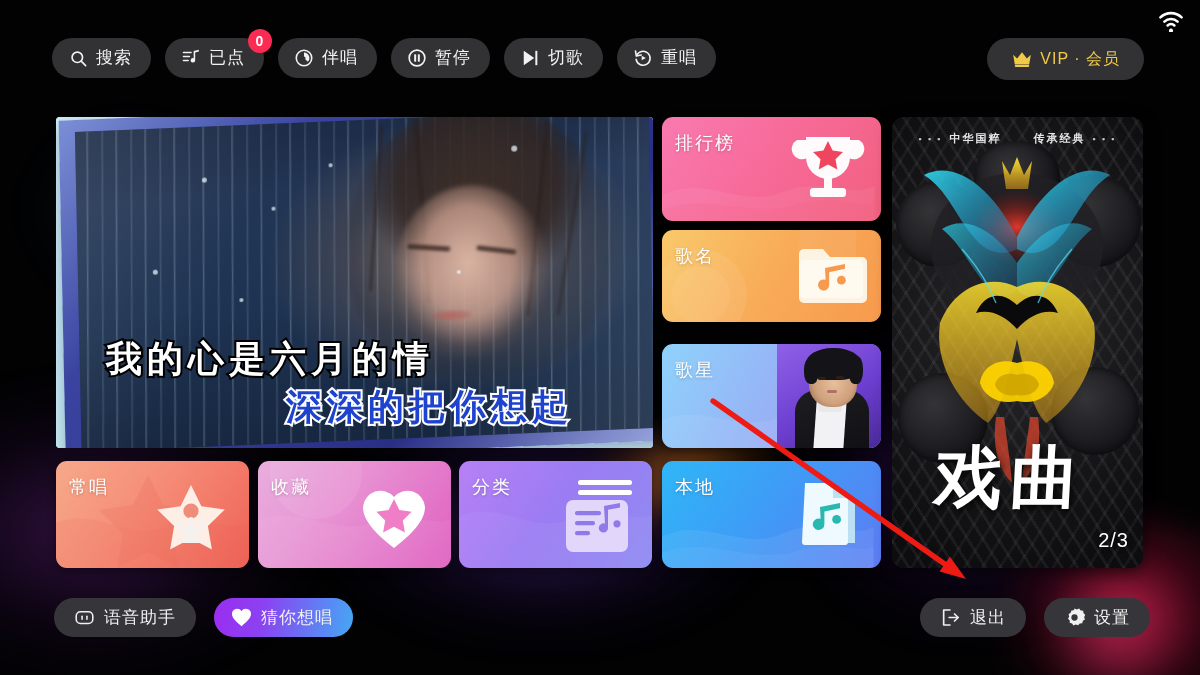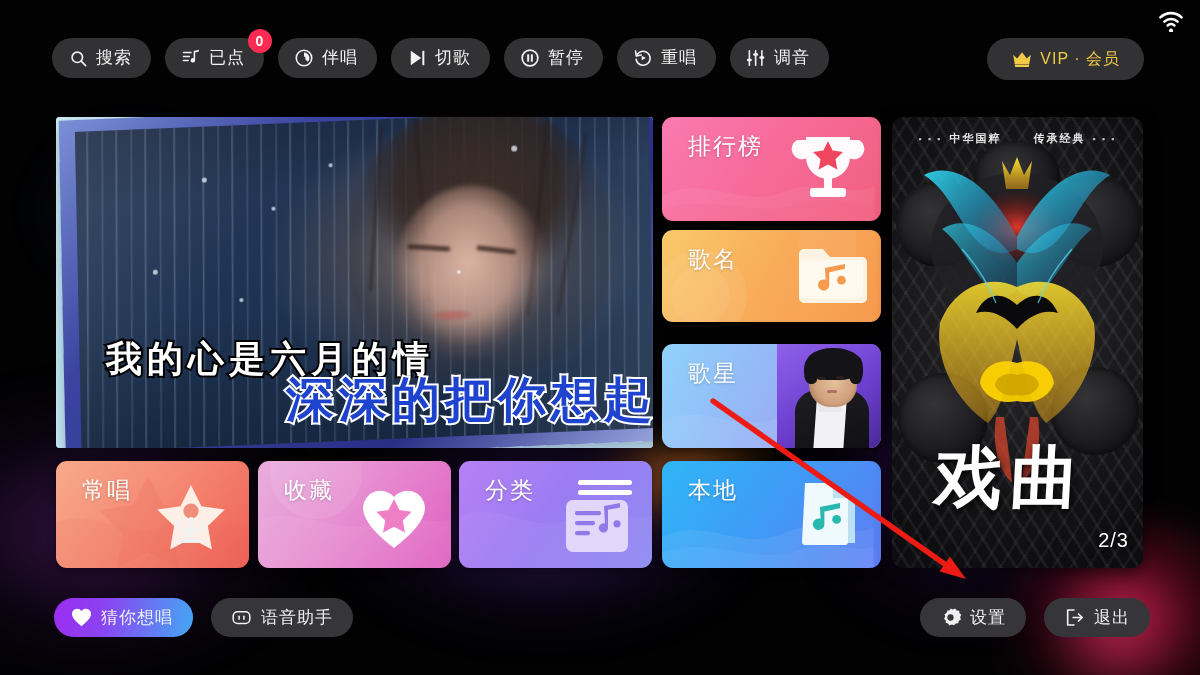--- a/index.html
+++ b/index.html
@@ -156,38 +156,38 @@
     position: absolute; left: 50px; bottom: 56px;
     font-size: 36px; font-weight: bold; letter-spacing: 5px;
     color: #ffffff;
     -webkit-text-stroke: 4px #000;
     paint-order: stroke fill;
     white-space: nowrap;
     margin-top: 17px;
   }
   .ly2 {
     position: absolute; left: 230px; bottom: 8px;
-    font-size: 48px; font-weight: bold; letter-spacing: 5px;
+    font-size: 36px; font-weight: bold; letter-spacing: 5px;
     color: #1e43cf;
     -webkit-text-stroke: 4px #ffffff;
     paint-order: stroke fill;
     white-space: nowrap;
   }
 
   
   .tile {
     position: absolute;
     border-radius: 11px;
     overflow: hidden;
     cursor: pointer;
     box-shadow: 0 3px 10px rgba(0,0,0,0.45);
   }
   .tile .tl-label {
-    position: absolute; left: 26px; top: 14px;
-    color: #fff; font-size: 23px; letter-spacing: 2px;
+    position: absolute; left: 13px; top: 14px;
+    color: #fff; font-size: 18px; letter-spacing: 2px;
     font-weight: 500;
     text-shadow: 0 1px 3px rgba(0,0,0,0.22);
   }
   .tile .tl-art { position: absolute; right: 0; bottom: 0; }
   .wave { position:absolute; left:0; right:0; bottom:0; height:56%; opacity:.5; }
 
   
   #tile-rank   { left: 662px; top: 117px;  width: 219px; height: 104px; }
   #tile-song   { left: 662px; top: 230px;  width: 219px; height: 92px; }
   #tile-star   { left: 662px; top: 344px;  width: 219px; height: 104px; }
@@ -302,63 +302,50 @@
             <circle cx="12" cy="12" r="9.3" fill="none" stroke="#f2f2f3" stroke-width="1.9"></circle>
             <path d="M12 5.4 A6.6 6.6 0 0 1 16.6 16.6 L12 12 Z" fill="#f2f2f3"></path>
             <circle cx="12" cy="12" r="1.9" fill="#323234"></circle>
           </svg>
         </span>
         <span class="lbl">伴唱</span>
       </div>
 
       <div class="chip">
         <span class="ic">
-          <svg width="20" height="20" viewBox="0 0 24 24" fill="#f2f2f3">
-            <path d="M4.5 3.4 L17 12 L4.5 20.6 Z"></path>
-            <rect x="18.4" y="3.4" width="2.4" height="17.2"></rect>
-          </svg>
-        </span>
-        <span class="lbl">切歌</span>
-      </div>
-
-      <div class="chip">
-        <span class="ic">
           <svg width="20" height="20" viewBox="0 0 24 24">
             <circle cx="12" cy="12" r="9.4" fill="none" stroke="#f2f2f3" stroke-width="2"></circle>
             <rect x="8.6" y="7.6" width="2.4" height="8.8" fill="#f2f2f3"></rect>
             <rect x="13.0" y="7.6" width="2.4" height="8.8" fill="#f2f2f3"></rect>
           </svg>
         </span>
         <span class="lbl">暂停</span>
+      </div>
+
+      <div class="chip">
+        <span class="ic">
+          <svg width="20" height="20" viewBox="0 0 24 24" fill="#f2f2f3">
+            <path d="M4.5 3.4 L17 12 L4.5 20.6 Z"></path>
+            <rect x="18.4" y="3.4" width="2.4" height="17.2"></rect>
+          </svg>
+        </span>
+        <span class="lbl">切歌</span>
       </div>
 
       <div class="chip">
         <span class="ic">
           <svg width="20" height="20" viewBox="0 0 24 24" fill="none" stroke="#f2f2f3" stroke-width="1.9" stroke-linecap="round">
             <path d="M4.3 9.2 A8.4 8.4 0 1 1 3.8 13.6"></path>
             <polyline points="3.0,3.6 4.0,9.6 9.9,8.4" stroke-linejoin="round"></polyline>
             <path d="M10.4 9.4 L15.4 12 L10.4 14.6 Z" fill="#f2f2f3" stroke="none"></path>
           </svg>
         </span>
         <span class="lbl">重唱</span>
       </div>
 
-      <div class="chip">
-        <span class="ic">
-          <svg width="20" height="20" viewBox="0 0 24 24" fill="#f2f2f3">
-            <rect x="3.1" y="2.4" width="1.9" height="19.2" rx="0.9"></rect>
-            <rect x="10.6" y="2.4" width="1.9" height="19.2" rx="0.9"></rect>
-            <rect x="18.1" y="2.4" width="1.9" height="19.2" rx="0.9"></rect>
-            <rect x="1.1" y="13.0" width="5.9" height="2.9" rx="1.4"></rect>
-            <rect x="8.6" y="6.4" width="5.9" height="2.9" rx="1.4"></rect>
-            <rect x="16.1" y="10.0" width="5.9" height="2.9" rx="1.4"></rect>
-          </svg>
-        </span>
-        <span class="lbl">调音</span>
-      </div>
 
     </div>
 
     <div class="vip-chip">
       <span class="ic" style="display:flex;width:22px;height:20px;align-items:center;">
         <svg width="22" height="18" viewBox="0 0 24 20" fill="#f1ca46">
           <path d="M2.2 5.2 L6.6 9.4 L12 2.6 L17.4 9.4 L21.8 5.2 L20.0 16.0 L4.0 16.0 Z"></path>
           <rect x="4.0" y="16.6" width="16" height="2.2" rx="1"></rect>
         </svg>
       </span>
@@ -584,60 +571,60 @@
       <span style="display:inline-block;width:18px;"></span>
       <span>传承经典</span>
       <span class="p-dots">• • •</span>
     </div>
 
     <div class="p-title">戏曲</div>
     <div class="p-page">2/3</div>
   </div>
 
   <div class="btm-left">
-    <div class="pill grad">
-      <span class="ic">
-        <svg width="21" height="19" viewBox="0 0 24 22" fill="#fff">
-          <path d="M12 21 C3.6 14.6 1 10.4 1 7 A6 6 0 0 1 12 3.6 A6 6 0 0 1 23 7 C23 10.4 20.4 14.6 12 21 Z"></path>
-        </svg>
-      </span>
-      <span>猜你想唱</span>
-    </div>
     <div class="pill">
       <span class="ic">
         <svg width="21" height="19" viewBox="0 0 24 22" fill="none" stroke="#f0f0f1" stroke-width="1.8">
           <rect x="2.4" y="4.4" width="19.2" height="13.6" rx="5"></rect>
           <line x1="9.2" y1="9.6" x2="9.2" y2="13.0" stroke-linecap="round"></line>
           <line x1="14.8" y1="9.6" x2="14.8" y2="13.0" stroke-linecap="round"></line>
         </svg>
       </span>
       <span>语音助手</span>
     </div>
-  </div>
-
-  <div class="btm-right">
-    <div class="pill">
+    <div class="pill grad">
       <span class="ic">
-        <svg width="21" height="21" viewBox="0 0 24 24" fill="#f0f0f1">
-          <path d="M12 1.6 l2.7 1.2 2.6 -1.0 1.8 2.2 2.8 0.2 0.4 2.8 2.0 2.0 -1.3 2.5 0.9 2.7 -2.3 1.6 -0.8 2.7 -2.8 0.3 -1.9 2.1 -2.6 -1.0 -2.7 1.2 -1.6 -2.3 -2.7 -0.7 0.1 -2.8 -2.0 -2.0 1.4 -2.4 -0.8 -2.7 2.4 -1.5 0.9 -2.7 2.8 -0.2 Z"></path>
-          <circle cx="12" cy="12" r="3.6" fill="#36363a"></circle>
+        <svg width="21" height="19" viewBox="0 0 24 22" fill="#fff">
+          <path d="M12 21 C3.6 14.6 1 10.4 1 7 A6 6 0 0 1 12 3.6 A6 6 0 0 1 23 7 C23 10.4 20.4 14.6 12 21 Z"></path>
         </svg>
       </span>
-      <span>设置</span>
-    </div>
+      <span>猜你想唱</span>
+    </div>
+  </div>
+
+  <div class="btm-right">
     <div class="pill">
       <span class="ic">
         <svg width="21" height="21" viewBox="0 0 24 24" fill="none" stroke="#f0f0f1" stroke-width="1.9" stroke-linecap="round" stroke-linejoin="round">
           <path d="M11.4 3.4 H4.2 V20.6 H11.4"></path>
           <line x1="10.4" y1="12" x2="20.4" y2="12"></line>
           <polyline points="16.6,8.0 20.8,12 16.6,16"></polyline>
         </svg>
       </span>
       <span>退出</span>
     </div>
+    <div class="pill">
+      <span class="ic">
+        <svg width="21" height="21" viewBox="0 0 24 24" fill="#f0f0f1">
+          <path d="M12 1.6 l2.7 1.2 2.6 -1.0 1.8 2.2 2.8 0.2 0.4 2.8 2.0 2.0 -1.3 2.5 0.9 2.7 -2.3 1.6 -0.8 2.7 -2.8 0.3 -1.9 2.1 -2.6 -1.0 -2.7 1.2 -1.6 -2.3 -2.7 -0.7 0.1 -2.8 -2.0 -2.0 1.4 -2.4 -0.8 -2.7 2.4 -1.5 0.9 -2.7 2.8 -0.2 Z"></path>
+          <circle cx="12" cy="12" r="3.6" fill="#36363a"></circle>
+        </svg>
+      </span>
+      <span>设置</span>
+    </div>
   </div>
 
   <svg class="annot" width="1200" height="675" viewBox="0 0 1200 675">
     <line id="annot-line" x1="713" y1="401" x2="949.6427447103014" y2="567.491733432544" stroke="#ee1b14" stroke-width="5.4" stroke-linecap="round"></line>
     <polygon id="annot-head" points="966,579 939.5568481680366,571.4000183426716 944.7355681233918,564.0392534623072 949.914288078747,556.6784885819428" fill="#ee1b14"></polygon>
   </svg>
 
 </div>
 
 </body></html>

